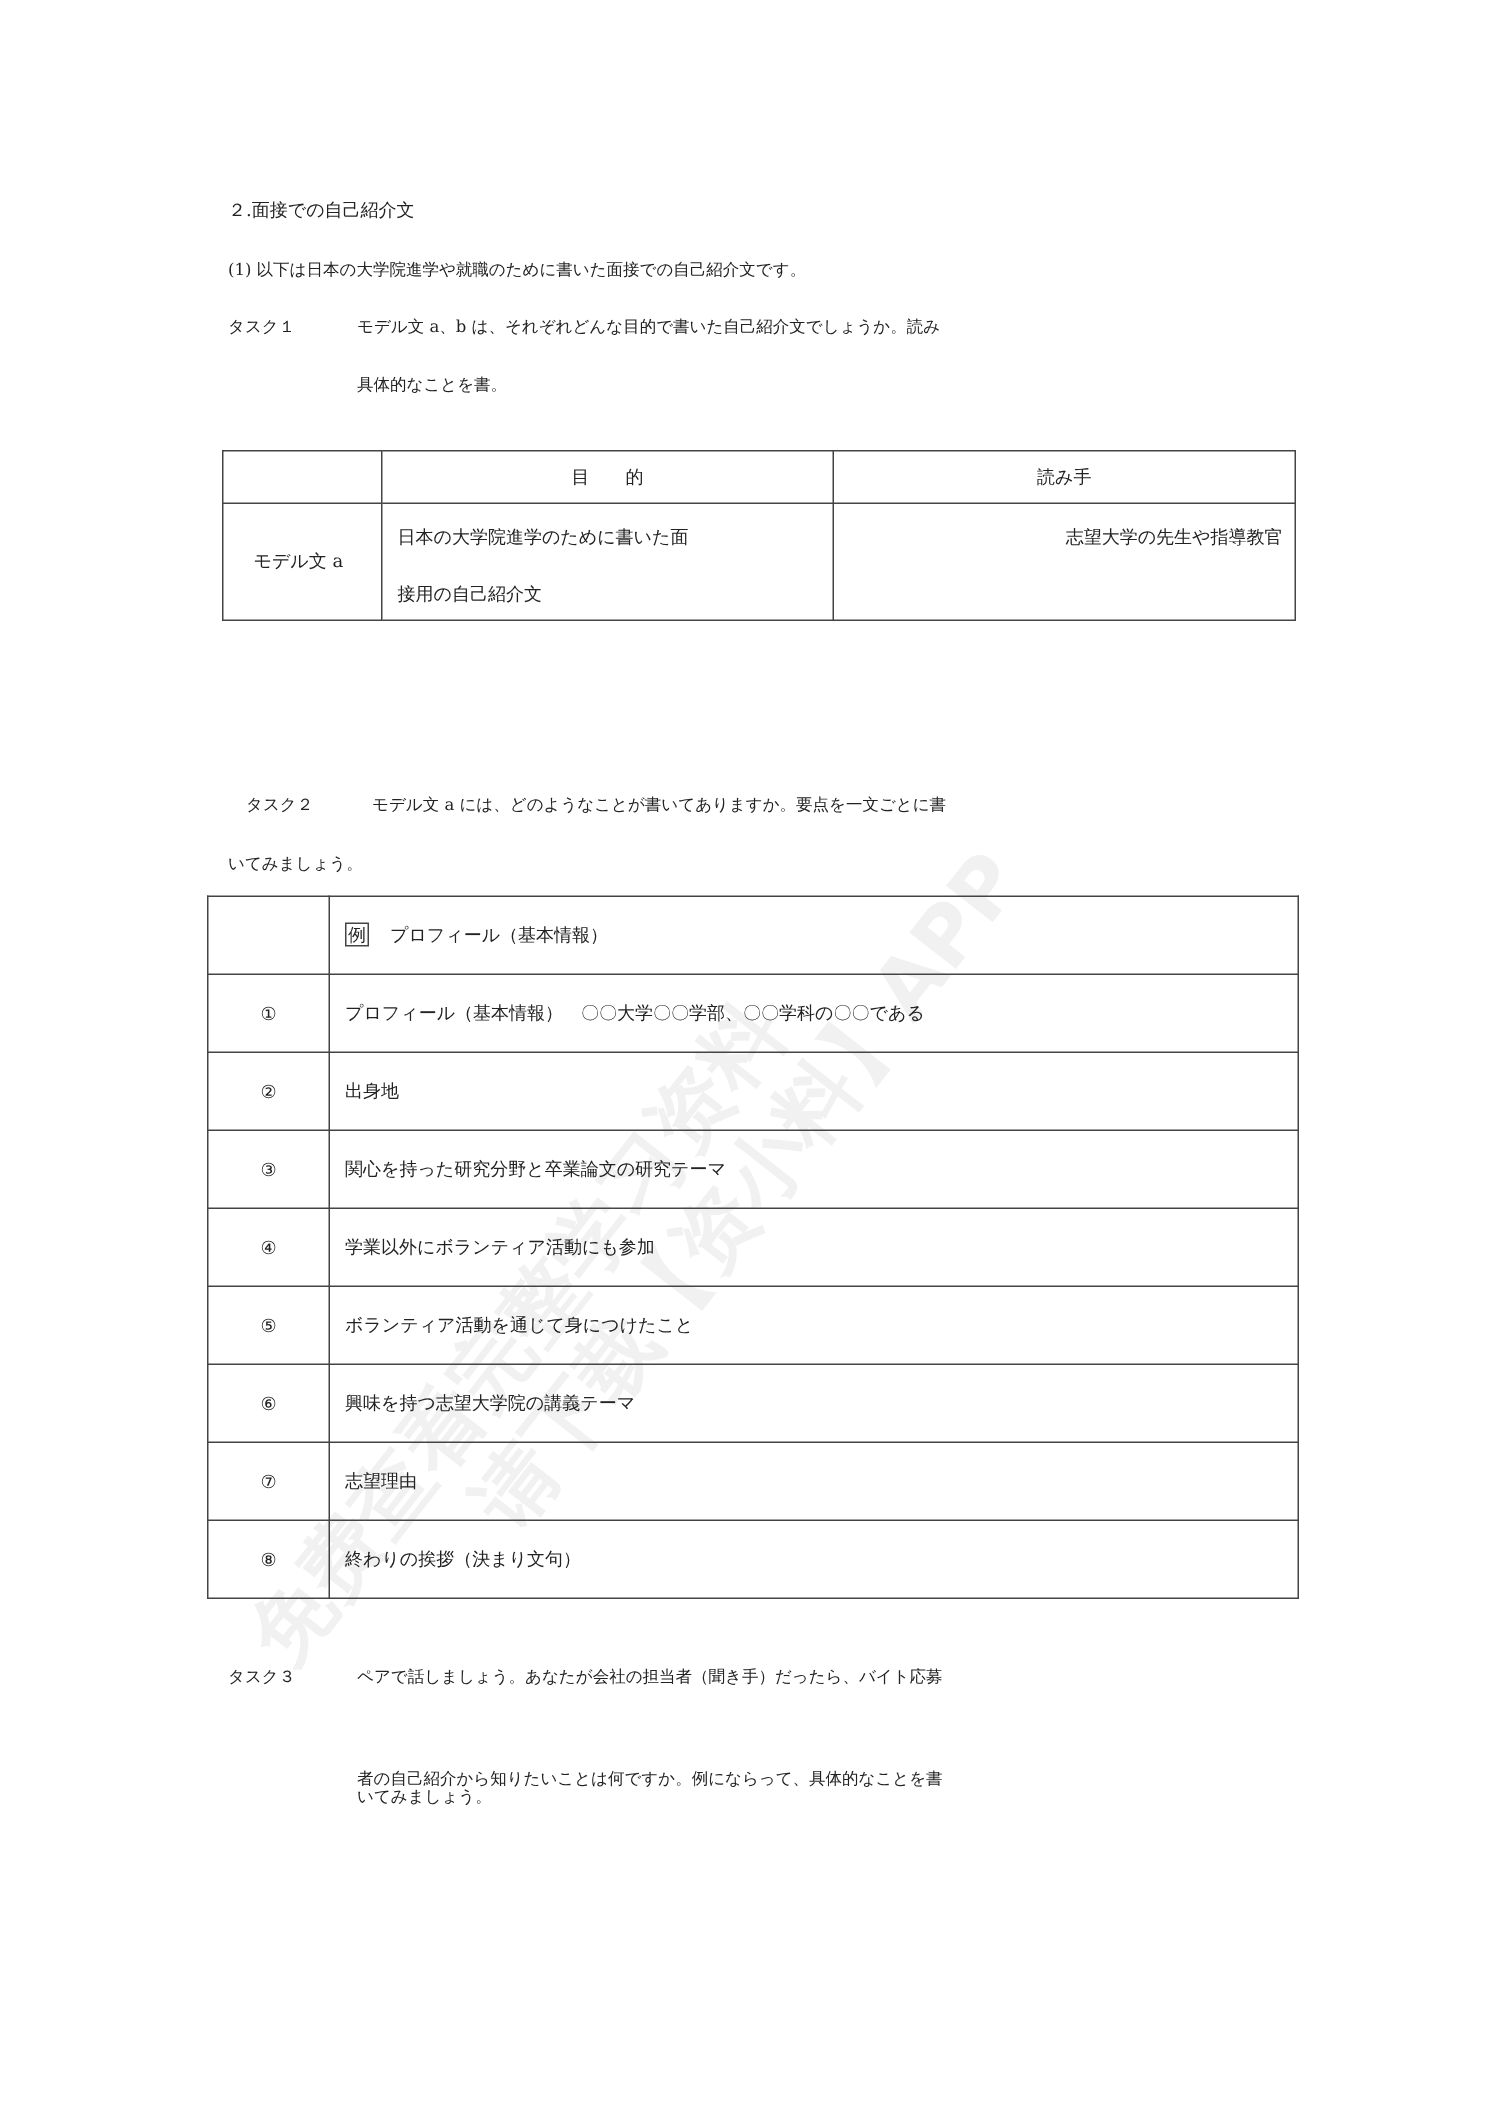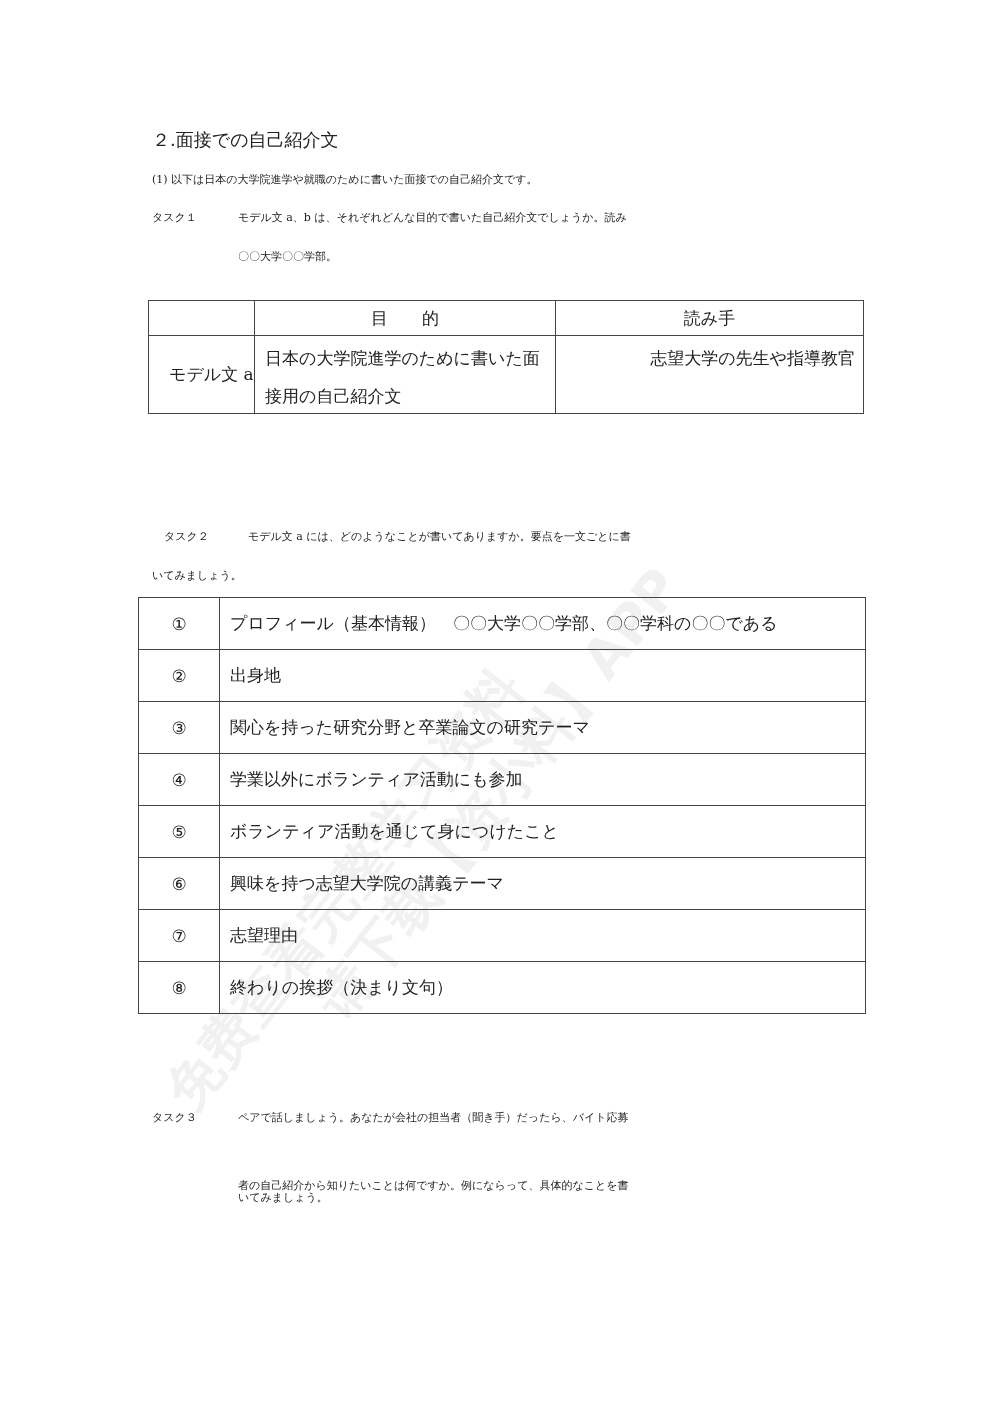--- a/index.html
+++ b/index.html
@@ -9,23 +9,23 @@
   }
   .watermark {
     position: absolute; left: 0; top: 0; width: 993px; height: 1404px; pointer-events: none; z-index: 0;
   }
   .wm-text {
     position: absolute; font-family: "DejaVu Sans", sans-serif; font-weight: bold;
     color: rgba(150,150,150,0.13); white-space: nowrap; transform-origin: left top;
   }
   .content { position: relative; z-index: 1; }
   .abs { position: absolute; font-size: 11px; line-height: 20px; white-space: nowrap; }
-  .title { font-size: 18px; }
+  .title { font-size: 12px; }
   table { border-collapse: collapse; position: absolute; background: transparent; }
-  td { border: 1.5px solid #444; font-size: 17px; color: #222; padding: 0; }
+  td { border: 1.5px solid #444; font-size: 12px; color: #222; padding: 0; }
   .t1 td { vertical-align: middle; }
   .t1 .hdr { height: 34px; text-align: center; }
   .t1 .rowlbl { padding-left: 20px; }
   .t1 .cell { padding: 8px 8px 0 10px; line-height: 38px; vertical-align: top; }
   .t1 .cell2 { padding: 8px 8px 0 8px; line-height: 38px; vertical-align: top; text-align: right; }
   .t2 td { height: 51px; }
   .t2 .num { text-align: center; width: 80px; }
   .t2 .txt { padding-left: 10px; }
   .boxed { border: 1px solid #444; padding: 0 1px; margin-right: 14px; }
 </style>
@@ -37,21 +37,21 @@
   <div class="wm-text" style="left:300px; top:990px; font-size:54px; transform: rotate(-52deg);">请下载【资小料】APP</div>
 </div>
 
 <div class="content">
 
   <div class="abs title" style="left:152px; top:130px;">２.面接での自己紹介文</div>
   <div class="abs" style="left:152px; top:170px;">(1) 以下は日本の大学院進学や就職のために書いた面接での自己紹介文です。</div>
 
   <div class="abs" style="left:152px; top:208px;">タスク１</div>
   <div class="abs" style="left:238px; top:208px;">モデル文 a、b は、それぞれどんな目的で書いた自己紹介文でしょうか。読み</div>
-  <div class="abs" style="left:238px; top:247px;">〇〇大学〇〇学部。</div>
+  <div class="abs" style="left:238px; top:247px;">具体的なことを書。</div>
 
   <table class="t1" style="left:148px; top:300px; width:716px;">
     <tbody>
         <tr>
       <td class="hdr" style="width:105px;"></td>
       <td class="hdr" style="width:300px;">目　　的</td>
       <td class="hdr">読み手</td>
     </tr>
     <tr style="height:78px;">
       <td class="rowlbl">モデル文 a</td>
@@ -65,20 +65,26 @@
     </tr>
   </tbody>
     </table>
 
   <div class="abs" style="left:152px; top:527px;margin-left:12px;">タスク２</div>
   <div class="abs" style="left:248px; top:527px;">モデル文 a には、どのようなことが書いてありますか。要点を一文ごとに書</div>
   <div class="abs" style="left:152px; top:566px;">いてみましょう。</div>
 
   <table class="t2" style="left:138px; top:597px; width:728px;">
     <tbody>
+        <tr>
+      <td class="num"></td>
+      <td class="txt">
+        <span class="boxed">例</span><span>プロフィール（基本情報）</span>
+      </td>
+    </tr>
     <tr>
       <td class="num">①</td>
       <td class="txt">プロフィール（基本情報）　〇〇大学〇〇学部、〇〇学科の〇〇である</td>
     </tr>
     <tr>
       <td class="num">②</td>
       <td class="txt">出身地</td>
     </tr>
     <tr>
       <td class="num">③</td>

